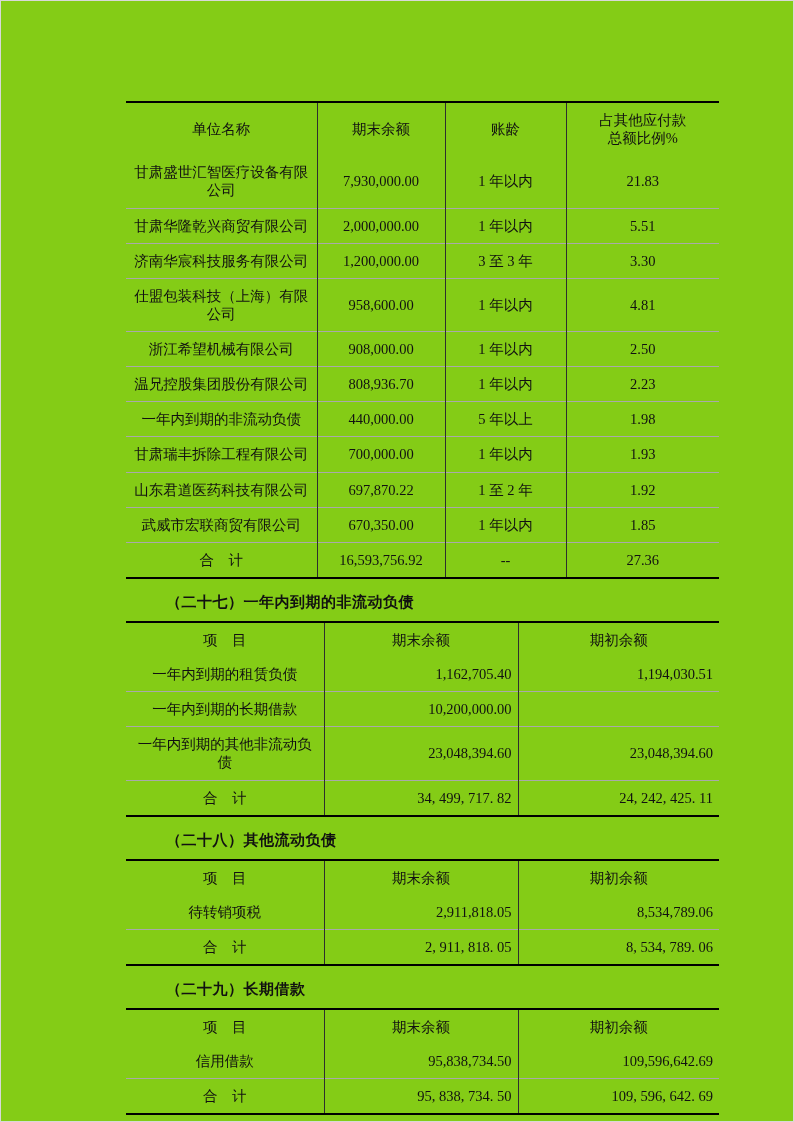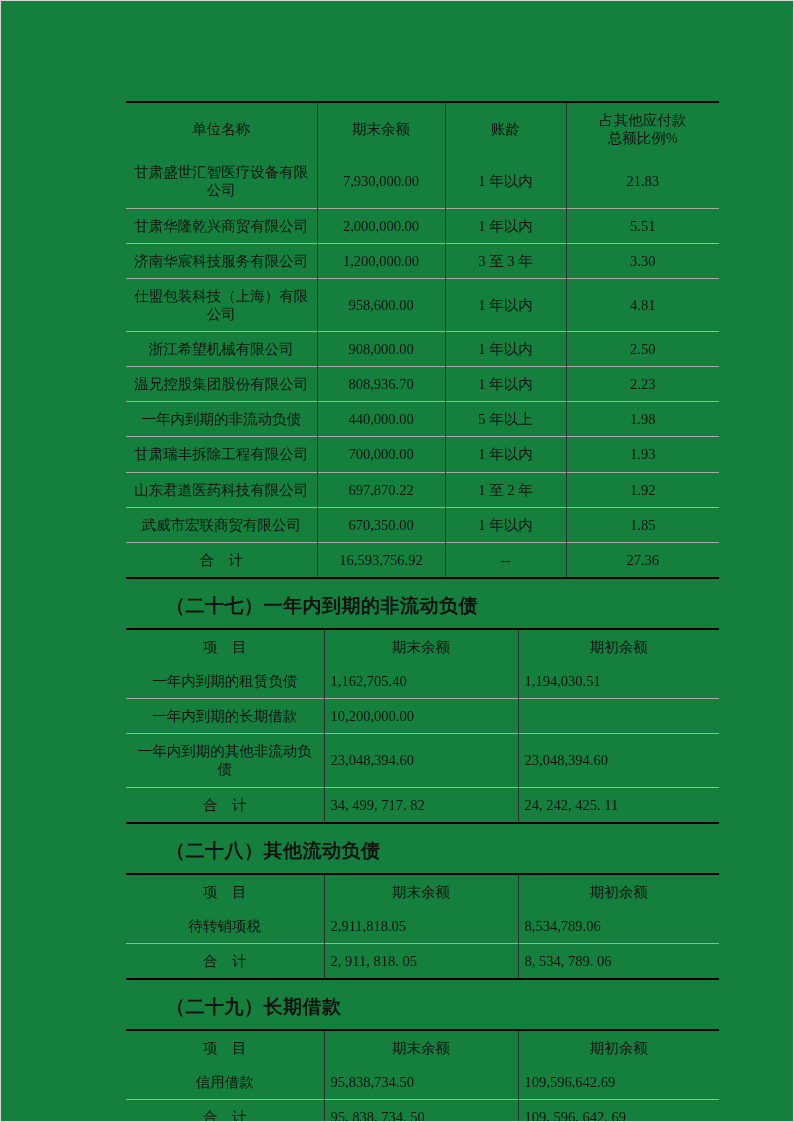--- a/index.html
+++ b/index.html
@@ -1,21 +1,21 @@
 <!DOCTYPE html>
 <html><head>
 <meta charset="utf-8">
 <style>
   * { box-sizing: border-box; }
   html, body { margin: 0; padding: 0; background: #ffffff; }
   .page {
     position: relative;
     width: 794px;
     height: 1122px;
-    background: #15803d;
+    background: #84cc16;
     border: 1px solid #d8d8d8;
     font-family: "Liberation Serif", "DejaVu Serif", serif;
     color: #111;
     overflow: hidden;
   }
   .content {
     position: absolute;
     left: 125px;
     top: 100px;
     width: 593px;
@@ -36,25 +36,25 @@
     line-height: 1.25;
     vertical-align: middle;
     overflow: hidden;
   }
   table.fin th:last-child, table.fin td:last-child { border-right: none; }
   table.fin tr { border-bottom: 1px solid #a9a9a9; }
   table.fin tr:last-child { border-bottom: none; }
   table.fin th { text-align: center; }
   .cell-center { text-align: center; }
   .cell-left { text-align: center; padding-left: 8px; }
-  .cell-right { padding-right: 10px; margin-left: 32px; }
+  .cell-right { text-align: right; padding-right: 10px; margin-left: 32px; }
   .t1 td { padding-top: 9px; padding-bottom: 9px; }
   .sec-heading {
     font-weight: bold;
-    font-size: 19px;
+    font-size: 15px;
     margin: 14px 0 9px 40px;
     letter-spacing: 0.5px;
   }
   .sec-table td, .sec-table th { padding-top: 7px; padding-bottom: 7px; }
   .total-label { text-align: center; }
 </style>
 </head>
 <body>
 
 <div class="page">

